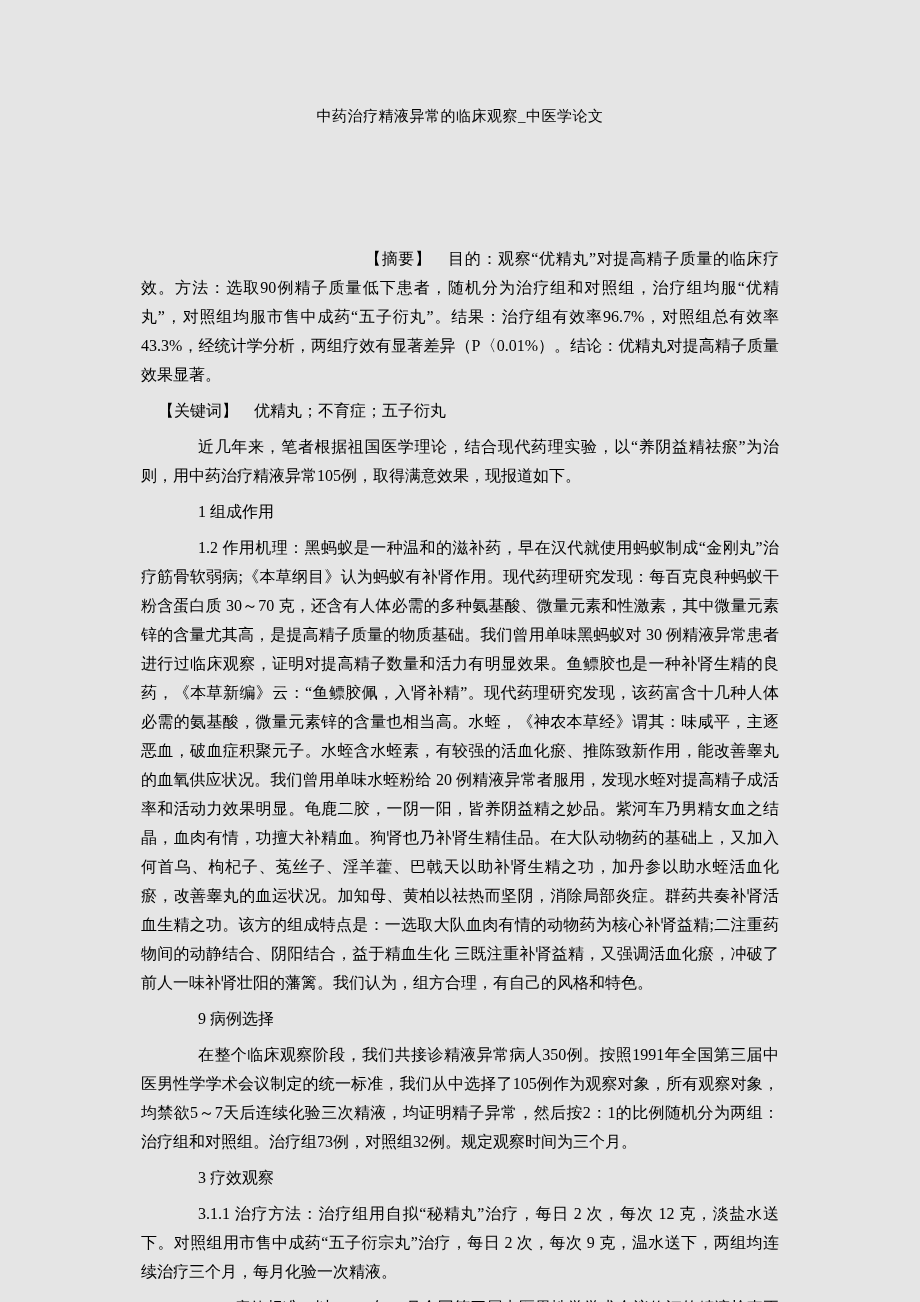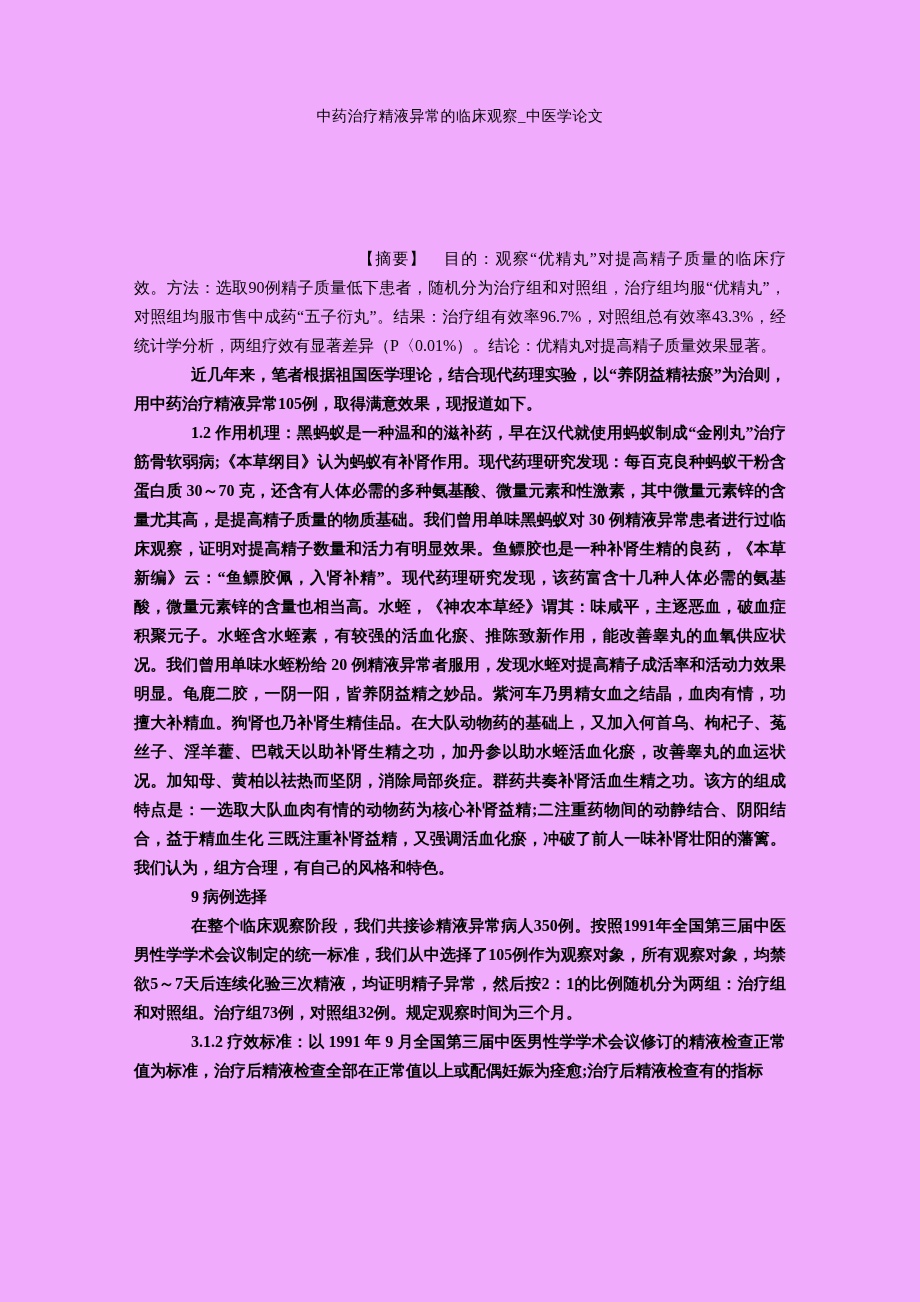--- a/index.html
+++ b/index.html
@@ -6,64 +6,68 @@
   body {
     width: 920px;
     height: 1302px;
     background: #ffffff;
     font-family: "Liberation Serif", "DejaVu Serif", serif;
   }
   .page {
     position: relative;
     width: 920px;
     height: 1302px;
-    background: #f0abfc;
+    background: #e5e5e5;
     overflow: hidden;
     box-sizing: border-box;
   }
   .doc-title {
     margin: 0;
     padding-top: 107px;
     text-align: center;
     font-size: 15px;
     font-weight: normal;
     color: #000000;
     letter-spacing: 0.5px;
   }
   .doc-body {
     width: 652px;
     margin: 118px auto 0 auto;
     font-size: 16px;
     line-height: 29px;
     color: #000000;
     text-align: justify;
   }
-  .para { margin: 0; padding: 0; }
+  .para { margin: 7px; padding: 0; }
   .ind-abstract { text-indent: 224px; }
   .ind-kw { text-indent: 17px; }
-  .ind-std { text-indent: 57px; font-weight: bold; }
+  .ind-std { text-indent: 57px; }
 </style>
 </head>
 <body>
 
 <div class="page">
   <h1 class="doc-title">中药治疗精液异常的临床观察_中医学论文</h1>
 
   <div class="doc-body">
     <p class="para ind-abstract">【摘要】　目的：观察“优精丸”对提高精子质量的临床疗效。方法：选取90例精子质量低下患者，随机分为治疗组和对照组，治疗组均服“优精丸”，对照组均服市售中成药“五子衍丸”。结果：治疗组有效率96.7%，对照组总有效率43.3%，经统计学分析，两组疗效有显著差异（P〈0.01%）。结论：优精丸对提高精子质量效果显著。</p>
 
+    <p class="para ind-kw">【关键词】　优精丸；不育症；五子衍丸</p>
 
     <p class="para ind-std">近几年来，笔者根据祖国医学理论，结合现代药理实验，以“养阴益精祛瘀”为治则，用中药治疗精液异常105例，取得满意效果，现报道如下。</p>
 
+    <p class="para ind-std">1 组成作用</p>
 
 
     <p class="para ind-std">1.2 作用机理：黑蚂蚁是一种温和的滋补药，早在汉代就使用蚂蚁制成“金刚丸”治疗筋骨软弱病;《本草纲目》认为蚂蚁有补肾作用。现代药理研究发现：每百克良种蚂蚁干粉含蛋白质 30～70 克，还含有人体必需的多种氨基酸、微量元素和性激素，其中微量元素锌的含量尤其高，是提高精子质量的物质基础。我们曾用单味黑蚂蚁对 30 例精液异常患者进行过临床观察，证明对提高精子数量和活力有明显效果。鱼鳔胶也是一种补肾生精的良药，《本草新编》云：“鱼鳔胶佩，入肾补精”。现代药理研究发现，该药富含十几种人体必需的氨基酸，微量元素锌的含量也相当高。水蛭，《神农本草经》谓其：味咸平，主逐恶血，破血症积聚元子。水蛭含水蛭素，有较强的活血化瘀、推陈致新作用，能改善睾丸的血氧供应状况。我们曾用单味水蛭粉给 20 例精液异常者服用，发现水蛭对提高精子成活率和活动力效果明显。龟鹿二胶，一阴一阳，皆养阴益精之妙品。紫河车乃男精女血之结晶，血肉有情，功擅大补精血。狗肾也乃补肾生精佳品。在大队动物药的基础上，又加入何首乌、枸杞子、菟丝子、淫羊藿、巴戟天以助补肾生精之功，加丹参以助水蛭活血化瘀，改善睾丸的血运状况。加知母、黄柏以祛热而坚阴，消除局部炎症。群药共奏补肾活血生精之功。该方的组成特点是：一选取大队血肉有情的动物药为核心补肾益精;二注重药物间的动静结合、阴阳结合，益于精血生化 三既注重补肾益精，又强调活血化瘀，冲破了前人一味补肾壮阳的藩篱。我们认为，组方合理，有自己的风格和特色。</p>
 
     <p class="para ind-std">9 病例选择</p>
 
     <p class="para ind-std">在整个临床观察阶段，我们共接诊精液异常病人350例。按照1991年全国第三届中医男性学学术会议制定的统一标准，我们从中选择了105例作为观察对象，所有观察对象，均禁欲5～7天后连续化验三次精液，均证明精子异常，然后按2：1的比例随机分为两组：治疗组和对照组。治疗组73例，对照组32例。规定观察时间为三个月。</p>
 
+    <p class="para ind-std">3 疗效观察</p>
 
 
+    <p class="para ind-std">3.1.1 治疗方法：治疗组用自拟“秘精丸”治疗，每日 2 次，每次 12 克，淡盐水送下。对照组用市售中成药“五子衍宗丸”治疗，每日 2 次，每次 9 克，温水送下，两组均连续治疗三个月，每月化验一次精液。</p>
 
     <p class="para ind-std">3.1.2 疗效标准：以 1991 年 9 月全国第三届中医男性学学术会议修订的精液检查正常值为标准，治疗后精液检查全部在正常值以上或配偶妊娠为痊愈;治疗后精液检查有的指标</p>
   </div>
 </div>
 
 </body></html>

